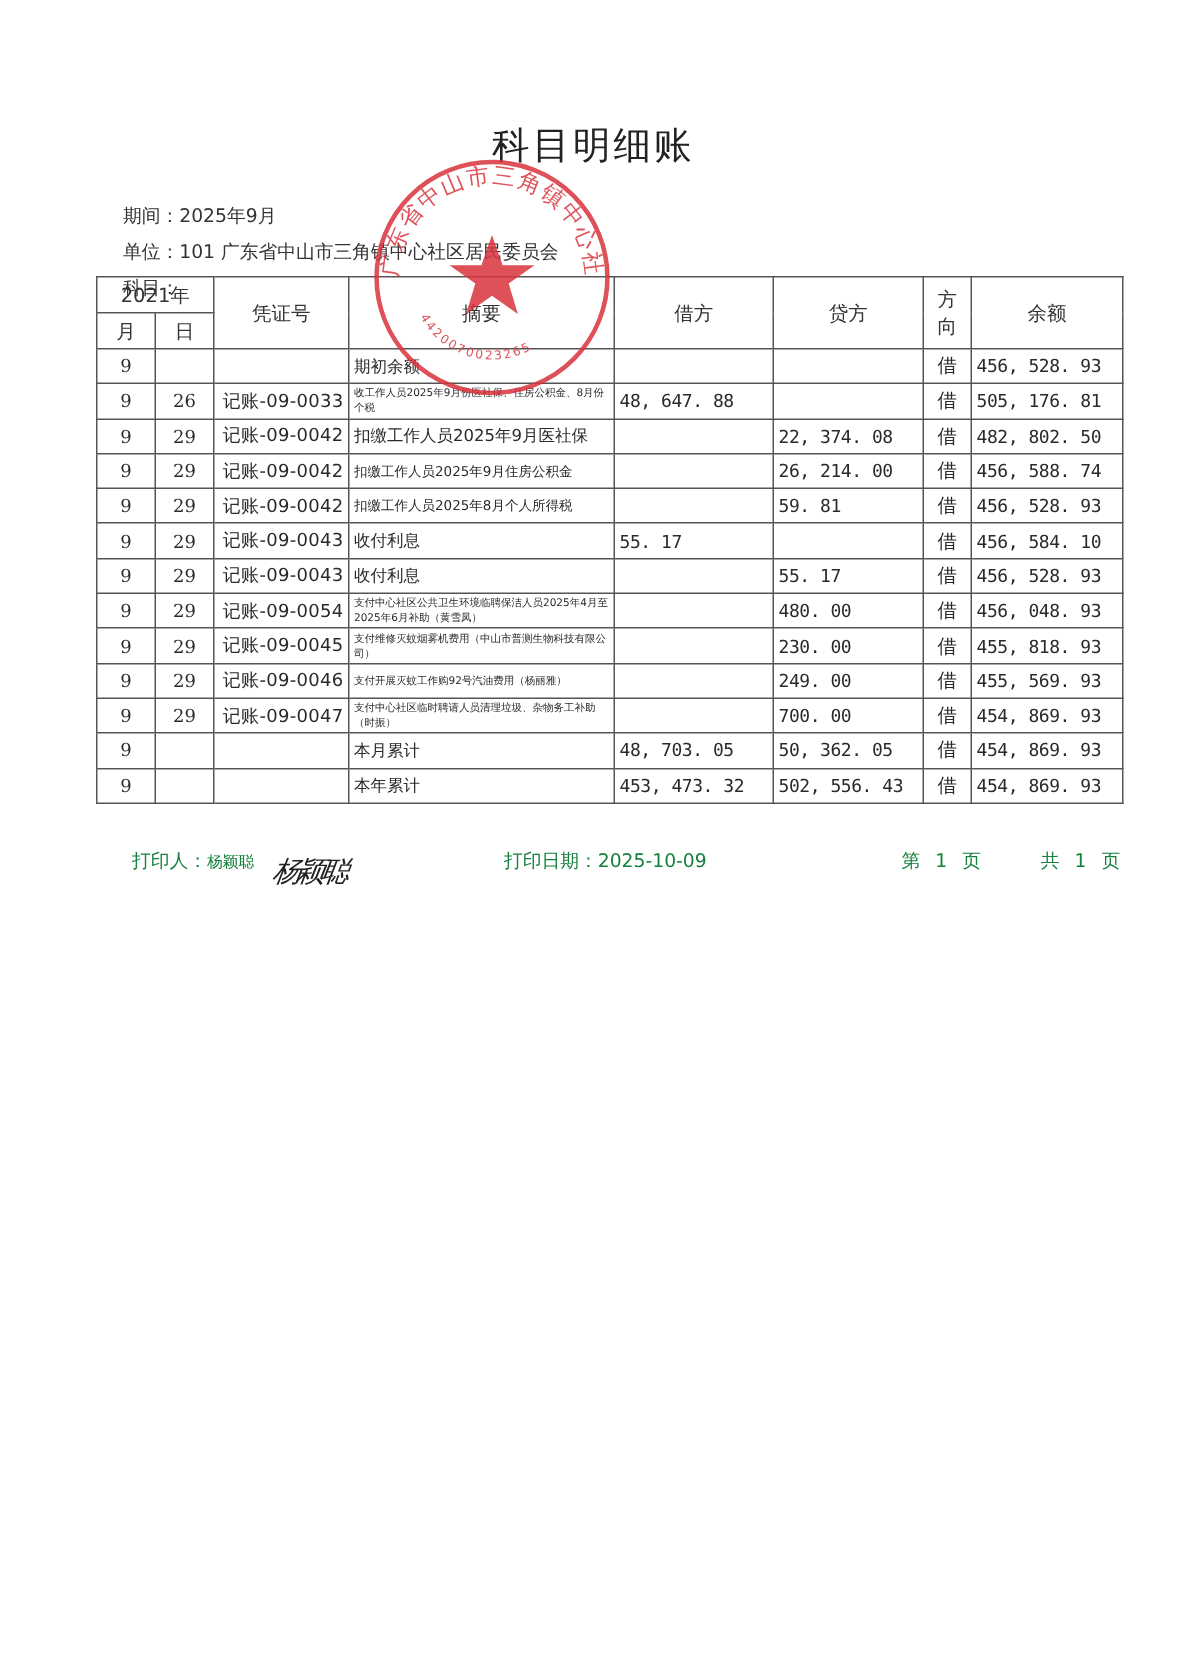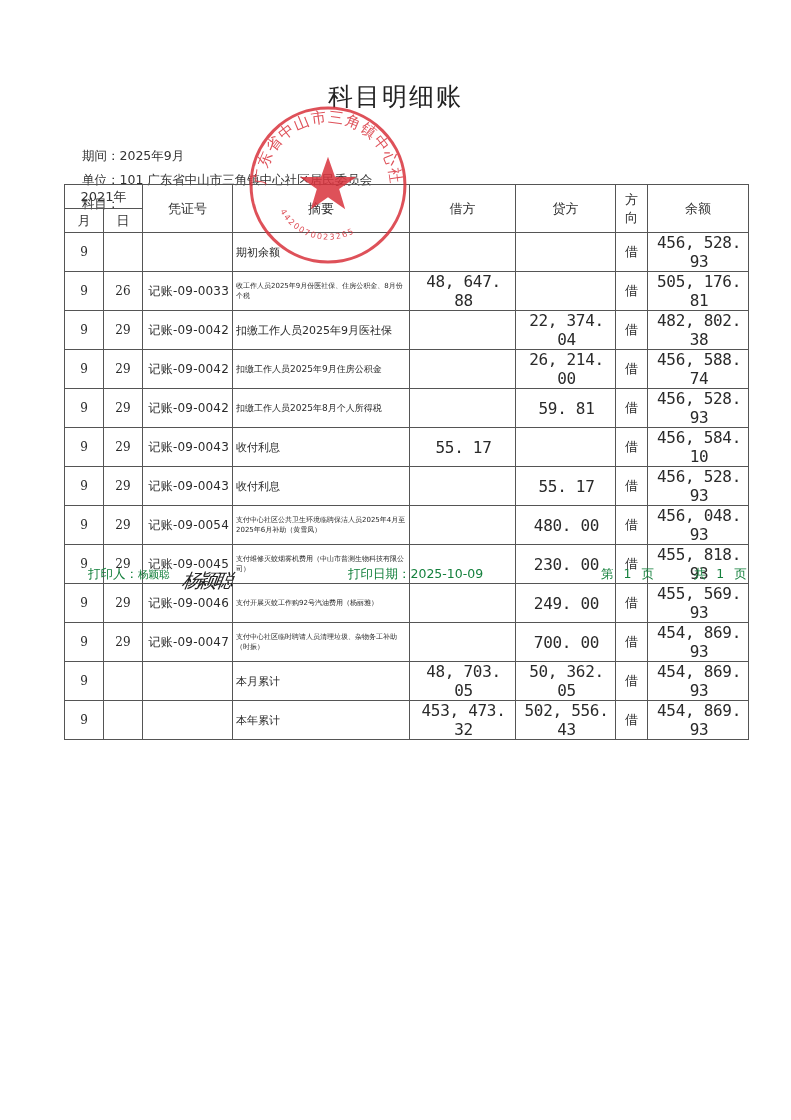--- a/index.html
+++ b/index.html
@@ -1,27 +1,27 @@
 <!DOCTYPE html>
 <html><head>
   <meta charset="utf-8">
   <style>
     * { box-sizing: border-box; margin: 0; padding: 0; }
     html, body { width: 791px; height: 1120px; background: #ffffff; }
     body { position: relative; font-family: "DejaVu Serif", "Liberation Serif", serif; color: #2a2a2a; overflow: hidden; }
     .title { position: absolute; left: 0; width: 791px; top: 80px; text-align: center; font-size: 25px; letter-spacing: 2px; color: #222; font-family: "DejaVu Sans", sans-serif; font-weight: normal; }
-    .meta { position: absolute; left: 82px; font-size: 12.5px; color: #333; font-family: "DejaVu Sans", sans-serif; margin-top: 12px; }
+    .meta { position: absolute; left: 82px; font-size: 12.5px; color: #333; font-family: "DejaVu Sans", sans-serif; }
     .meta.period { top: 136px; }
     .meta.unit { top: 160px; }
     .meta.subject { top: 184px; }
     table.ledger { position: absolute; left: 64px; top: 184px; border-collapse: collapse; table-layout: fixed; width: 684px; font-size: 12px; }
     table.ledger td, table.ledger th { border: 1px solid #555; height: 23.3px; padding: 0 3px; vertical-align: middle; font-weight: normal; }
     table.ledger th { font-family: "DejaVu Sans", sans-serif; font-size: 13px; color: #333; text-align: center; }
     .c { text-align: center; }
-    .r { text-align: center; padding-right: 1px !important; font-family: "DejaVu Sans Mono", "Liberation Mono", monospace; font-size: 16px; letter-spacing: -0.3px; }
+    .r { text-align: left; padding-right: 1px !important; font-family: "DejaVu Sans Mono", "Liberation Mono", monospace; font-size: 12px; letter-spacing: -0.3px; }
     .voucher { font-family: "DejaVu Sans", sans-serif; font-size: 12px; letter-spacing: 0.2px; text-align: right; }
     .sum { font-family: "DejaVu Sans", sans-serif; font-size: 12.5px; white-space: nowrap; overflow: hidden; }
     .sum.small { font-size: 7px; line-height: 10px; white-space: normal; }
     .sum.medium { font-size: 9px; }
     .sum.large { font-size: 11px; }
     .dir { font-family: "DejaVu Sans", sans-serif; font-size: 13px; text-align: center; }
     .footer { position: absolute; top: 566px; font-size: 12.5px; font-family: "DejaVu Sans", sans-serif; color: #15803d; }
     .footer .small { font-size: 10.5px; }
     .sig { position: absolute; left: 182px; top: 568px; font-size: 19px; font-family: "DejaVu Serif", serif; color: #222; font-style: italic; letter-spacing: -3px; transform: skewX(-8deg); }
     .seal { position: absolute; left: 247px; top: 104px; width: 162px; height: 162px; pointer-events: none; opacity: 0.85; }
@@ -87,23 +87,23 @@
         <td class="r"></td>
         <td class="dir">借</td>
         <td class="r">505, 176. 81</td>
       </tr>
       <tr>
         <td class="c">9</td>
         <td class="c">29</td>
         <td class="voucher">记账-09-0042</td>
         <td class="sum large">扣缴工作人员2025年9月医社保</td>
         <td class="r"></td>
-        <td class="r">22, 374. 04</td>
-        <td class="dir">借</td>
-        <td class="r">482, 802. 38</td>
+        <td class="r">22, 374. 08</td>
+        <td class="dir">借</td>
+        <td class="r">482, 802. 50</td>
       </tr>
       <tr>
         <td class="c">9</td>
         <td class="c">29</td>
         <td class="voucher">记账-09-0042</td>
         <td class="sum medium">扣缴工作人员2025年9月住房公积金</td>
         <td class="r"></td>
         <td class="r">26, 214. 00</td>
         <td class="dir">借</td>
         <td class="r">456, 588. 74</td>
@@ -213,21 +213,21 @@
   <text fill="#d9333d" font-size="8" font-family="DejaVu Sans, sans-serif" letter-spacing="1.5">
     <textPath href="#codeArc" startOffset="16%">4420070023265</textPath>
   </text>
   <polygon fill="#d9333d" points="80,52 87,72 108,72 91,84 97,104 80,92 63,104 69,84 52,72 73,72"></polygon>
 </svg>
 
 <div class="footer" style="left:88px">
   <span>打印人：</span><span class="small">杨颖聪</span>
 </div>
 <div class="sig">杨颖聪</div>
-<div class="footer" style="left:348px">
+<div class="footer" style="left:336px">
   <span>打印日期：</span><span>2025-10-09</span>
 </div>
 <div class="footer" style="left:601px; word-spacing:6px">
   <span>第</span>
   <span>1</span>
   <span>页</span>
   &nbsp;&nbsp;
   <span>共</span>
   <span>1</span>
   <span>页</span>

